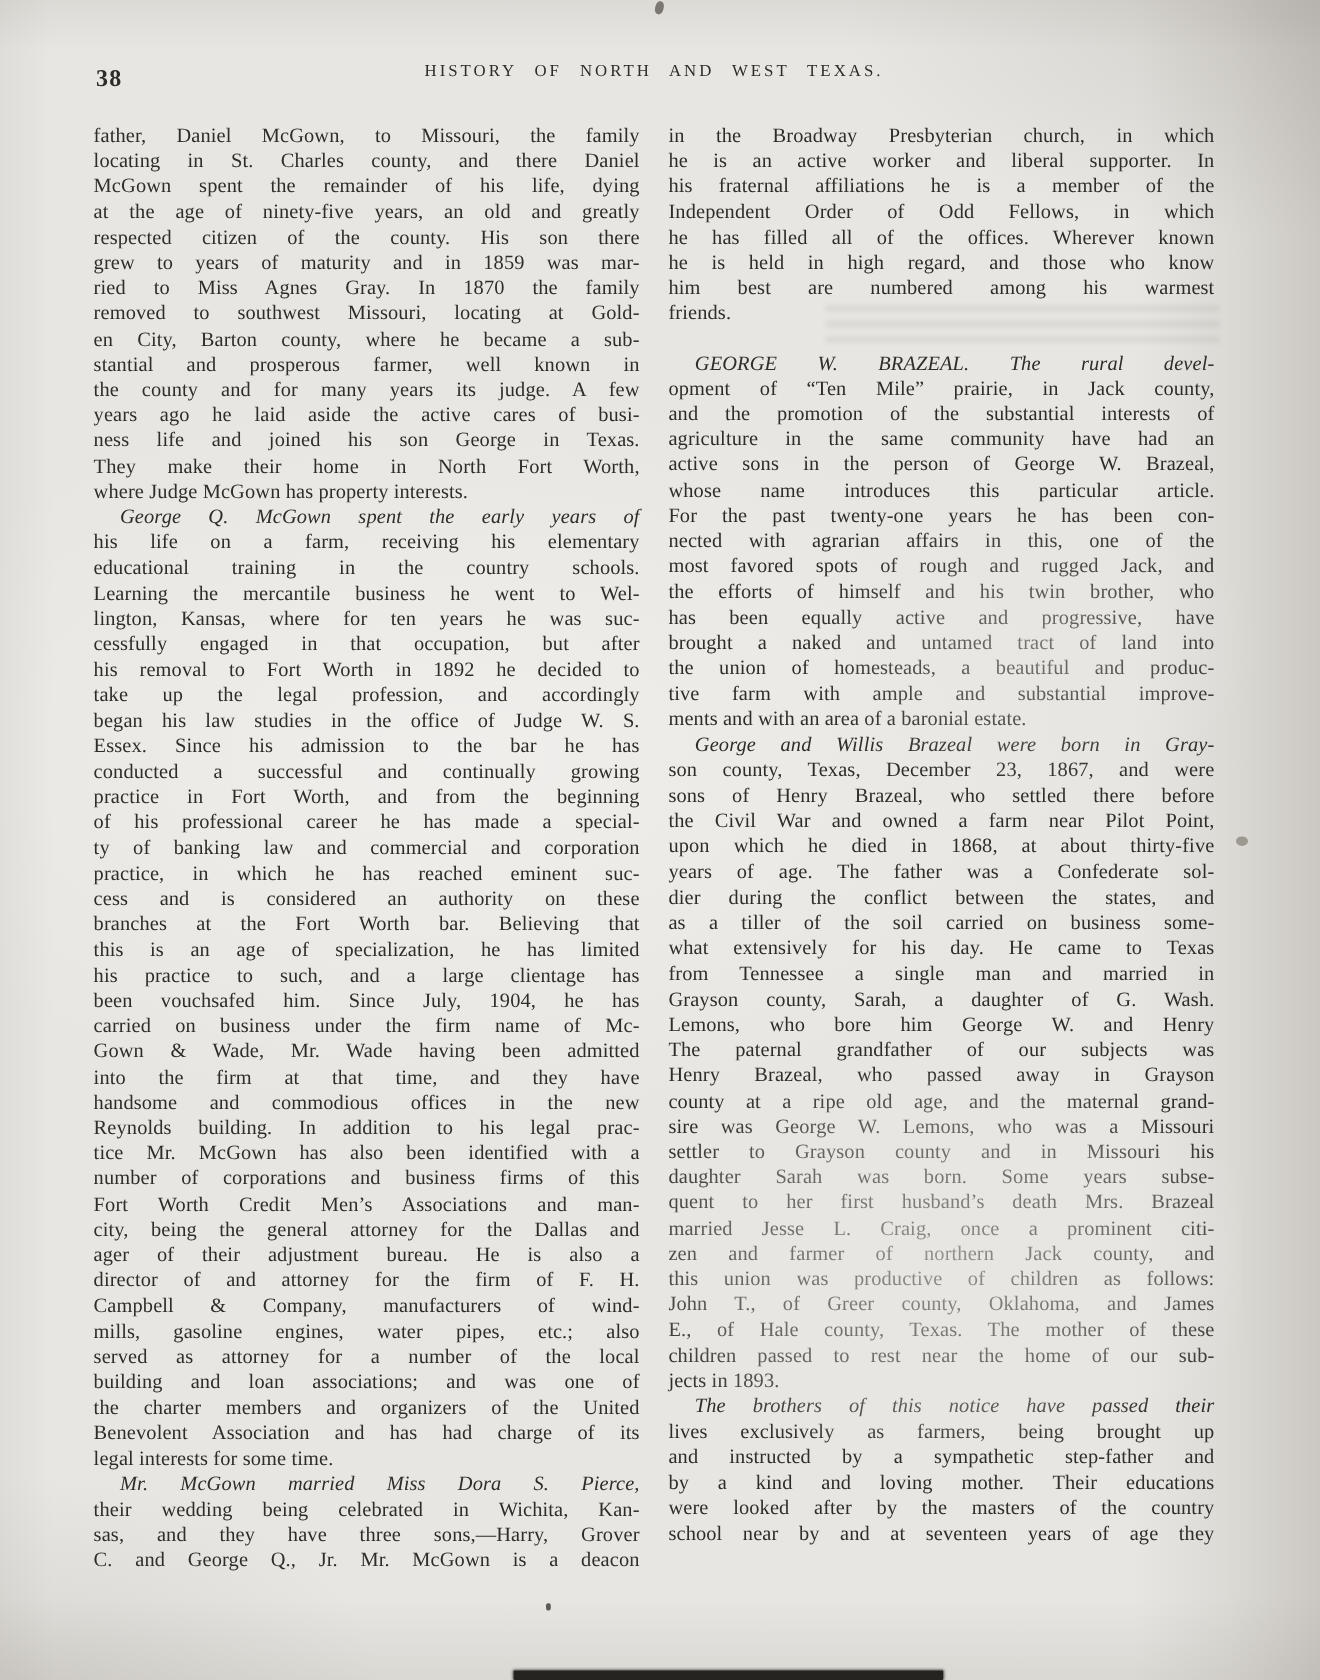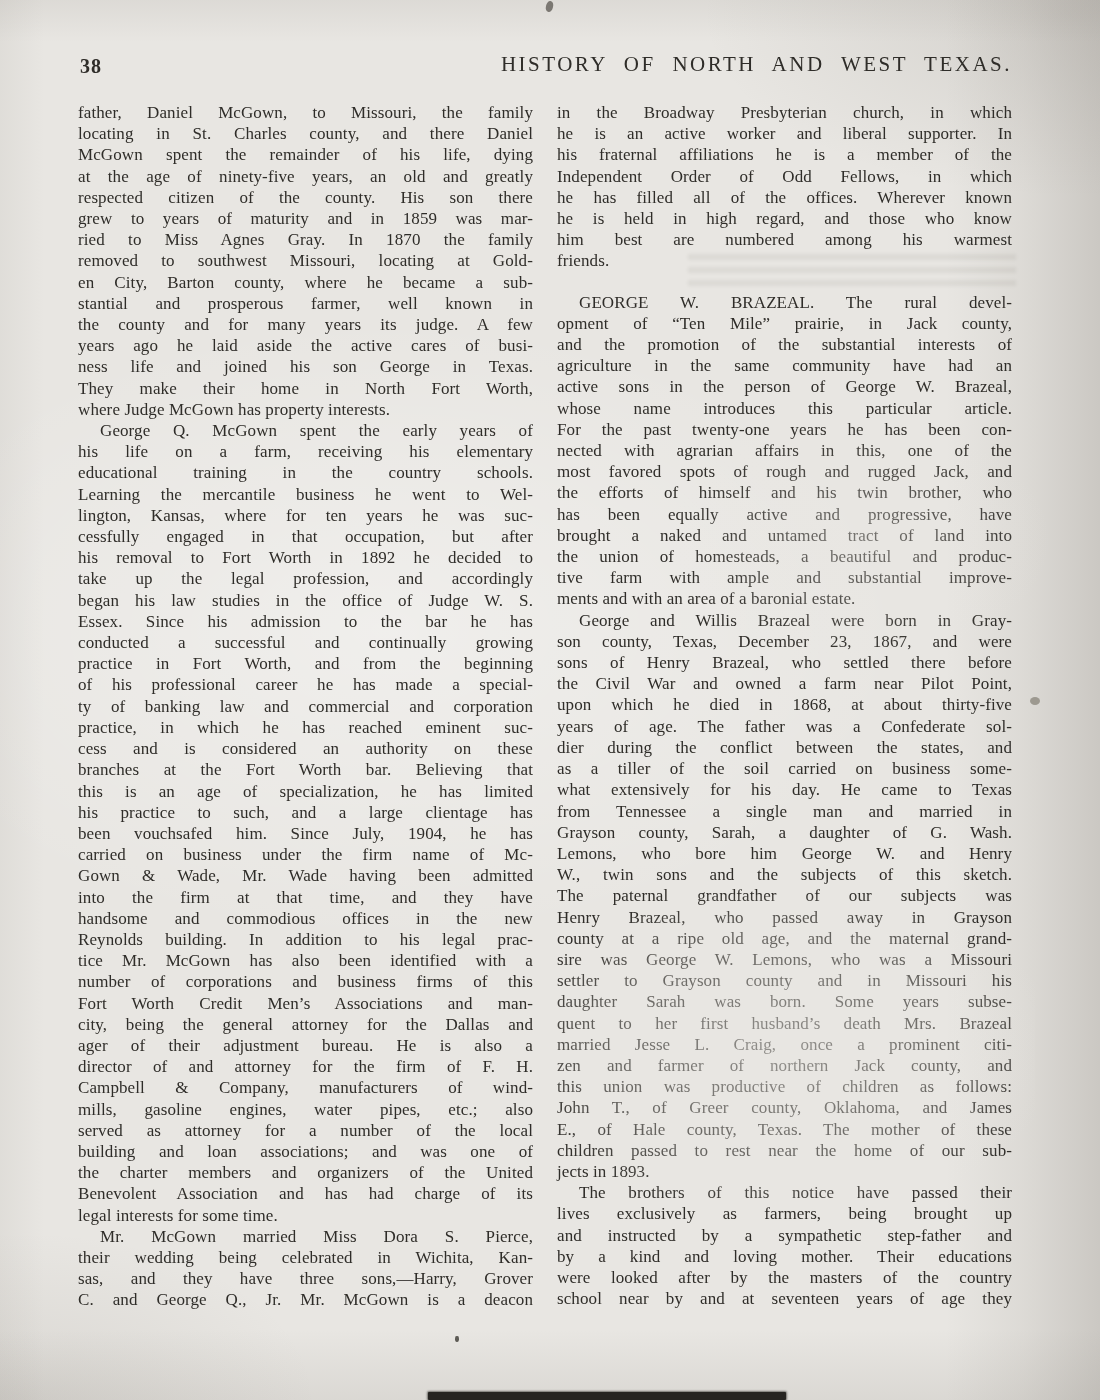--- a/index.html
+++ b/index.html
@@ -30,38 +30,38 @@
   .page-header {
     position: absolute;
     top: 52px; left: 78px; right: 88px;
     height: 34px;
   }
   .page-number {
     position: absolute; left: 2px; top: 3px;
     font-size: 20px; letter-spacing: 1px; font-weight: bold;
   }
   .running-title {
-    display: block; text-align: right;
-    font-size: 21px; letter-spacing: 2.5px; word-spacing: 9px;
+    display: block; text-align: center;
+    font-size: 14px; letter-spacing: 2.5px; word-spacing: 9px;
     white-space: nowrap;
   }
   .columns {
     position: absolute;
     top: 102px; left: 78px; right: 88px;
     display: flex; gap: 24px;
   }
   .column {
     width: 50%;
     font-size: 17px;
     line-height: 21.2px;
     letter-spacing: 0.1px;
   }
   .para { margin: 0; }
   .para.space-before { margin-top: 20px; }
-  .para.indent .line:first-child { text-indent: 22px; }
+  .para.indent .line:first-child { text-indent: 22px; font-style: italic; }
   .line {
     text-align: justify;
     -moz-text-align-last: justify;
     text-align-last: justify;
   }
   .line.last {
     -moz-text-align-last: left;
     text-align-last: left;
   }
   
@@ -213,21 +213,20 @@
           <div class="line">sons of Henry Brazeal, who settled there before</div>
           <div class="line">the Civil War and owned a farm near Pilot Point,</div>
           <div class="line">upon which he died in 1868, at about thirty-five</div>
           <div class="line">years of age. The father was a Confederate sol-</div>
           <div class="line">dier during the conflict between the states, and</div>
           <div class="line">as a tiller of the soil carried on business some-</div>
           <div class="line">what extensively for his day. He came to Texas</div>
           <div class="line">from Tennessee a single man and married in</div>
           <div class="line">Grayson county, Sarah, a daughter of G. Wash.</div>
           <div class="line">Lemons, who bore him George W. and Henry</div>
-          <div class="line">W., twin sons and the subjects of this sketch.</div>
           <div class="line">The paternal grandfather of our subjects was</div>
           <div class="line">Henry Brazeal, who passed away in Grayson</div>
           <div class="line">county at a ripe old age, and the maternal grand-</div>
           <div class="line">sire was George W. Lemons, who was a Missouri</div>
           <div class="line">settler to Grayson county and in Missouri his</div>
           <div class="line">daughter Sarah was born. Some years subse-</div>
           <div class="line">quent to her first husband’s death Mrs. Brazeal</div>
           <div class="line">married Jesse L. Craig, once a prominent citi-</div>
           <div class="line">zen and farmer of northern Jack county, and</div>
           <div class="line">this union was productive of children as follows:</div>

